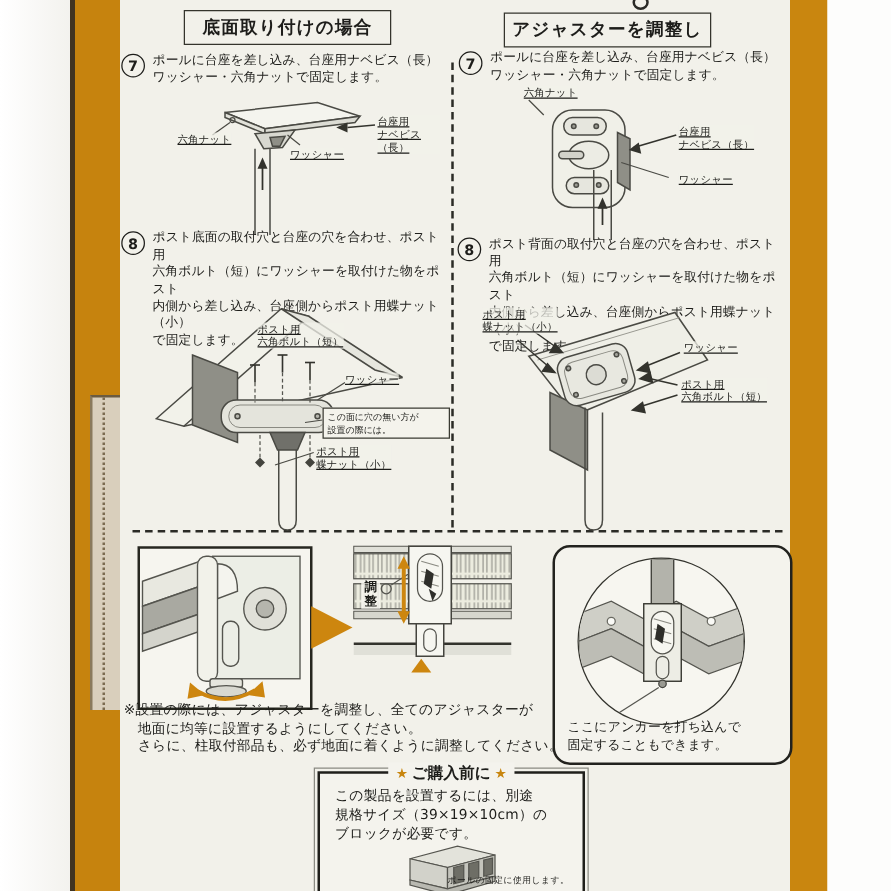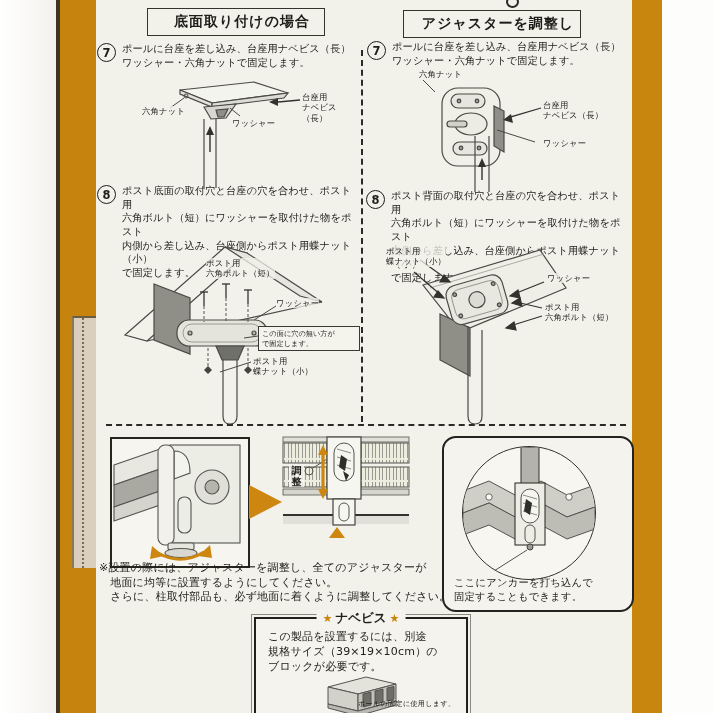--- a/index.html
+++ b/index.html
@@ -11,29 +11,29 @@
   .strip-white-left{left:0;top:0;width:56px;height:713px;background:linear-gradient(90deg,#ffffff,#f3f2ee);}
   .edge-dark{left:56px;top:0;width:4px;height:713px;background:#413421;}
   .bar-orange-left{left:60px;top:0;width:37px;height:713px;background:#c6830e;}
   .notch{left:72px;top:316px;width:25px;height:250px;background:#d9cfbc;border-left:2px solid #8a7a5c;border-top:2px solid #6b5b40;}
   .notch-dots{left:8px;top:0;width:2px;height:100%;border-left:2px dotted #7b6b50;position:absolute;}
   .content{left:96px;top:0;width:536px;height:713px;background:#f2f1ea;border-right:2px solid #dddcd4;}
   .bar-orange-right{left:632px;top:0;width:30px;height:713px;background:#c9860f;}
   .strip-white-right{left:662px;top:0;width:51px;height:713px;background:#fdfdfc;}
   
   .hdr{border:1.5px solid #34342c;background:#f2f1ea;font-weight:bold;font-size:14px;
-       display:flex;align-items:center;justify-content:center;letter-spacing:1px;padding-left:12px;}
+       display:flex;align-items:center;justify-content:center;letter-spacing:1px;}
   .crop-mark{width:9px;height:8px;border:2.5px solid #2a2a26;border-radius:50%;}
   .vdash{border-left:2px dashed #2b2b26;}
   .hdash{border-top:2.5px dashed #2b2b26;}
   .step{display:flex;gap:6px;align-items:flex-start;}
   .num{width:17px;height:17px;border:1.6px solid #1d1d1a;border-radius:50%;font-size:11.5px;font-weight:bold;
        display:flex;align-items:center;justify-content:center;flex:none;margin-top:1px;background:#f2f1ea;}
   .stext{font-size:10.2px;line-height:1.34;white-space:pre-line;letter-spacing:.1px;}
-  .lbl{position:absolute;font-size:8.3px;line-height:1.25;white-space:pre-line;letter-spacing:.2px;background:rgba(242,241,234,.75);}
+  .lbl{position:absolute;font-size:8.3px;line-height:1.25;white-space:pre-line;letter-spacing:.2px;background:rgba(242,241,234,.75);text-decoration:underline;}
   .notebox{position:absolute;border:1px solid #3a3a32;background:#f4f3ec;font-size:7.2px;line-height:1.35;
            padding:2px 3px;white-space:pre-line;}
   
   .frame{border:2px solid #26261f;background:#f6f5ef;overflow:hidden;}
   .tri-right{width:0;height:0;border-left:33px solid #cd860f;border-top:17px solid transparent;border-bottom:17px solid transparent;}
   .tri-up{width:0;height:0;border-left:8px solid transparent;border-right:8px solid transparent;border-bottom:11px solid #cd860f;}
   .vlabel{position:absolute;width:15px;font-weight:bold;font-size:10px;line-height:1.12;word-break:break-all;
           text-align:center;background:rgba(246,245,239,.85);}
   .capbox{border:1.5px solid #22221e;background:#f5f4ee;font-size:10.3px;display:flex;align-items:center;
           justify-content:center;letter-spacing:.3px;}
@@ -181,21 +181,21 @@
         <polygon points="136,130 140,126 144,130 140,134"></polygon>
       </g>
       <line x1="168" y1="66" x2="146" y2="80" stroke="#4a4a44" stroke-width="1"></line>
       <line x1="150" y1="96" x2="136" y2="98" stroke="#4a4a44" stroke-width="1"></line>
       <line x1="143" y1="122" x2="112" y2="132" stroke="#4a4a44" stroke-width="1"></line>
     </svg>
     <span class="lbl" style="left:98px;top:18px;">ポスト用
 六角ボルト（短）</span>
     <span class="lbl" style="left:168px;top:58px;">ワッシャー</span>
     <div class="notebox" style="left:150px;top:86px;width:94px;">この面に穴の無い方が
-で固定します。</div>
+設置の際には。</div>
     <span class="lbl" style="left:145px;top:116px;">ポスト用
 蝶ナット（小）</span>
   </div>
 
   <div class="abs step" style="left:366px;top:189px;width:264px;">
     <span class="num">8</span>
     <span class="stext">ポスト背面の取付穴と台座の穴を合わせ、ポスト用
 六角ボルト（短）にワッシャーを取付けた物をポスト
 内側から差し込み、台座側からポスト用蝶ナット（小）
 で固定します。</span>
@@ -313,21 +313,21 @@
 固定することもできます。</div>
   </div>
 
   <div class="abs note" style="left:99px;top:561px;width:352px;">※設置の際には、アジャスターを調整し、全てのアジャスターが
 　地面に均等に設置するようにしてください。
 　さらに、柱取付部品も、必ず地面に着くように調整してください。</div>
 
   <div class="abs pbox" style="left:254px;top:617px;width:210px;height:110px;">
     <div class="pb-title">
       <span class="star">★</span>
-      <span>ナベビス</span>
+      <span>ご購入前に</span>
       <span class="star">★</span>
     </div>
     <div class="pb-text">この製品を設置するには、別途
 規格サイズ（39×19×10cm）の
 ブロックが必要です。</div>
     <div class="abs" style="left:64px;top:56px;">
       <svg width="78" height="42" viewBox="0 0 78 42">
         <g stroke="#55554f" stroke-width="1">
           <polygon points="8,12 46,2 76,9 38,19" fill="#e3e3db"></polygon>
           <polygon points="8,12 38,19 38,36 8,29" fill="#d2d2ca"></polygon>

